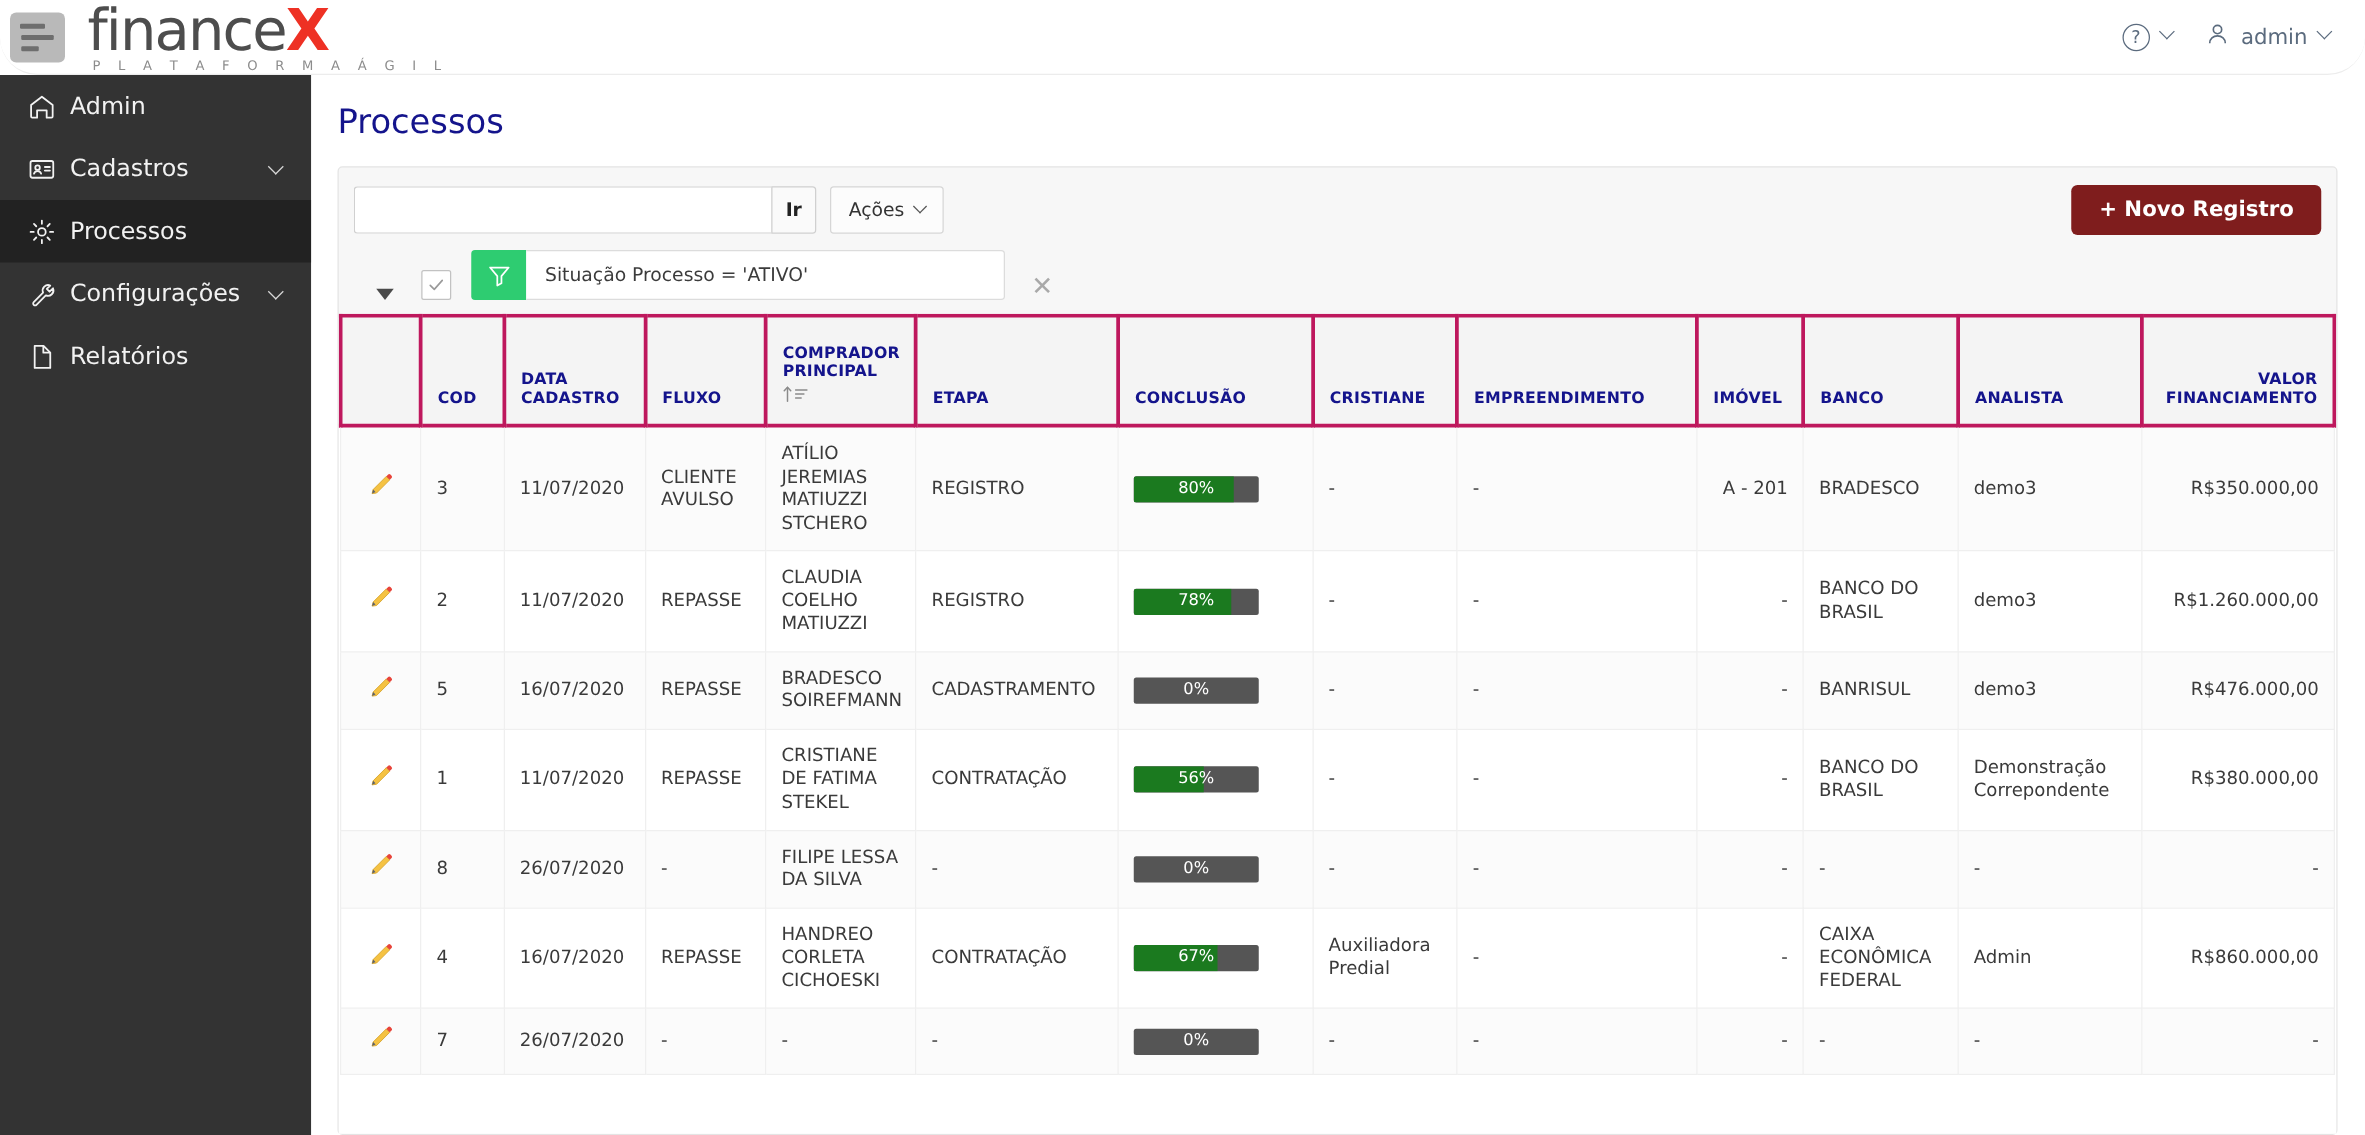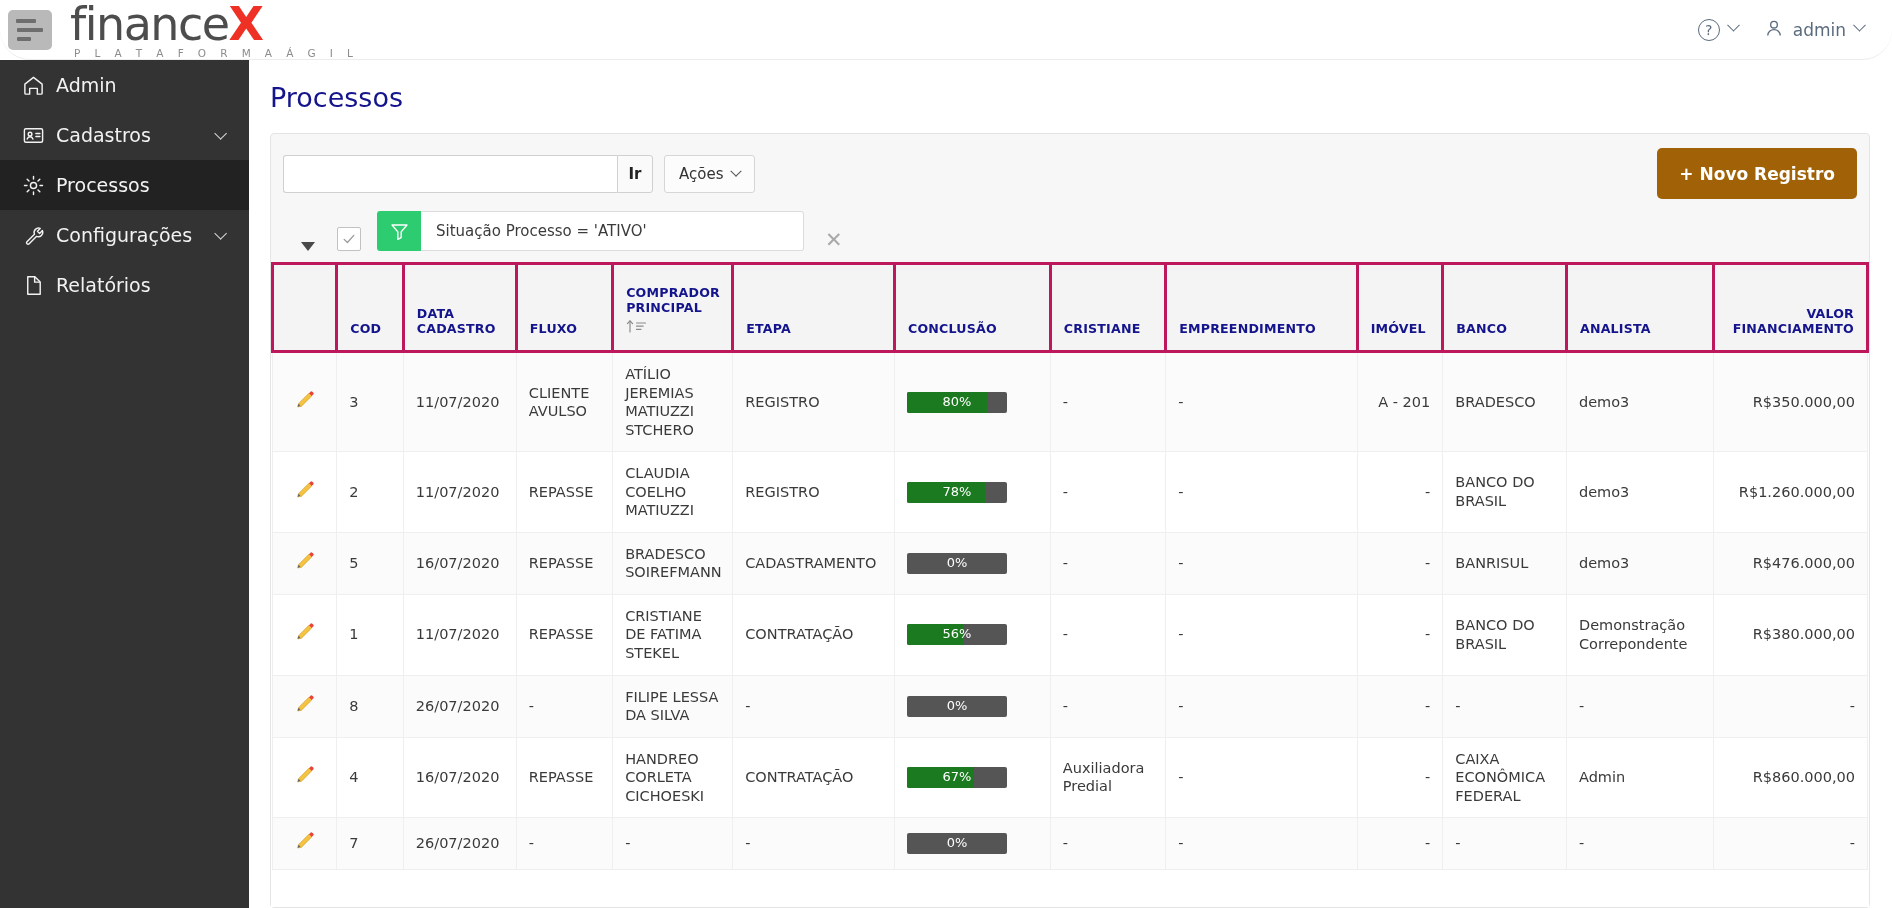--- a/index.html
+++ b/index.html
@@ -99,22 +99,22 @@
   }
   .acoes-btn {
     height: 38px; margin-left: 11px; padding: 0 14px;
     border: 1px solid #d6d6d6; border-radius: 3px; background: #fcfcfc;
     font-size: 15px; color: #333; cursor: pointer; font-family: inherit;
     display: flex; align-items: center; gap: 9px;
   }
   .chev-sm { width: 8px; height: 8px; border-right: 1.6px solid #555;
              border-bottom: 1.6px solid #555; transform: rotate(45deg) translate(-2px,-2px); }
   .novo-btn {
-    margin-left: auto; height: 51px; padding: 0 22px;
-    background: #a16207; color: #fff; border: none; border-radius: 5px;
+    margin-left: auto; height: 40px; padding: 0 22px;
+    background: #7f1d1d; color: #fff; border: none; border-radius: 5px;
     font-size: 17px; font-weight: 700; cursor: pointer; font-family: inherit; text-align: right;
   }
 
   
   .filter-row { display: flex; align-items: flex-end; padding: 0 12px 11px 12px; gap: 0; }
   .tri-toggle {
     width: 0; height: 0; border-left: 7px solid transparent; border-right: 7px solid transparent;
     border-top: 9px solid #4a4a4a; margin: 0 22px 0 18px; cursor: pointer;
   }
   .fchk {

